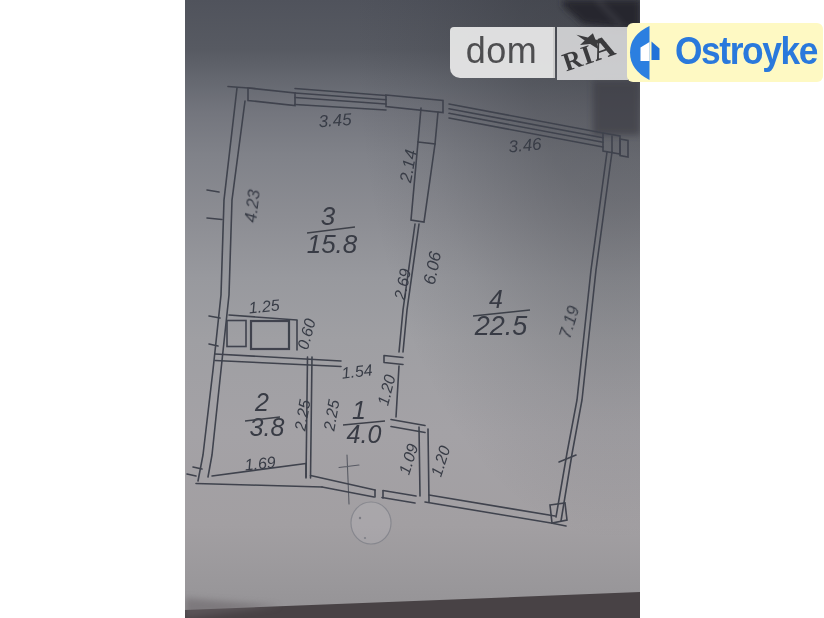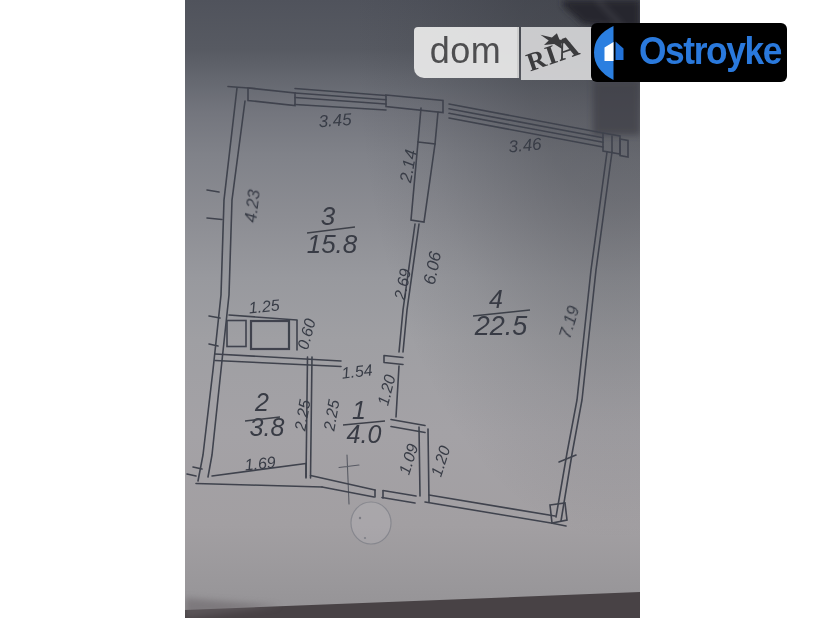--- a/index.html
+++ b/index.html
@@ -5,34 +5,34 @@
   html,body{margin:0;padding:0;}
   body{width:824px;height:618px;background:#fff;overflow:hidden;position:relative;
        font-family:"Liberation Sans",sans-serif;}
   #photo{position:absolute;left:185px;top:0;width:455px;height:618px;
     background:linear-gradient(180deg,
       rgb(80,83,92) 0%, rgb(87,90,98) 8%, rgb(101,104,112) 13%,
       rgb(115,117,125) 18%, rgb(128,130,137) 25%, rgb(140,141,147) 35%,
       rgb(152,153,158) 45%, rgb(159,159,163) 55%, rgb(164,162,166) 70%,
       rgb(162,159,162) 85%, rgb(153,151,154) 95%, rgb(148,146,149) 100%);}
   #photo svg{position:absolute;left:0;top:0;}
-  .wm{position:absolute;box-sizing:border-box;}
+  .wm{position:absolute;box-sizing:border-box;margin-left:36px;}
   #domBox{left:414px;top:27px;width:105px;height:51px;
      background:rgba(233,233,234,0.93);border-radius:4px 0 0 10px;
      border-right:2px solid rgba(200,200,200,0.8);
      display:flex;align-items:center;justify-content:center;}
   #domBox span{font-size:36px;color:#4e4e50;letter-spacing:0.5px;margin-top:-3px;}
   #riaBox{left:521px;top:27px;width:71px;height:53px;
      background:rgba(226,226,227,0.85);}
   #riaTxt{position:absolute;left:6px;top:17px;font-family:"Liberation Serif",serif;
      font-weight:bold;font-size:26px;color:#3b3b3d;letter-spacing:1px;
      transform:rotate(-19deg);transform-origin:left center;}
   #riaTxt .bA{font-size:31px;} #riaTxt .bI{font-size:27px;}
   #riaStar{position:absolute;left:17px;top:5px;}
-  #ostBox{left:591px;top:23px;width:196px;height:59px;background:#000000;
+  #ostBox{left:591px;top:23px;width:196px;height:59px;background:#fef9c3;
      border-radius:6px;}
   #ostTxt{position:absolute;left:48px;top:7px;font-size:38px;font-weight:bold;
      color:#2a79dc;letter-spacing:-1.5px;transform:scaleX(0.93);
      transform-origin:left center;}
 </style>
 </head>
 <body>
 <div id="photo">
 <svg width="455" height="618" viewBox="0 0 455 618">
   <defs>

